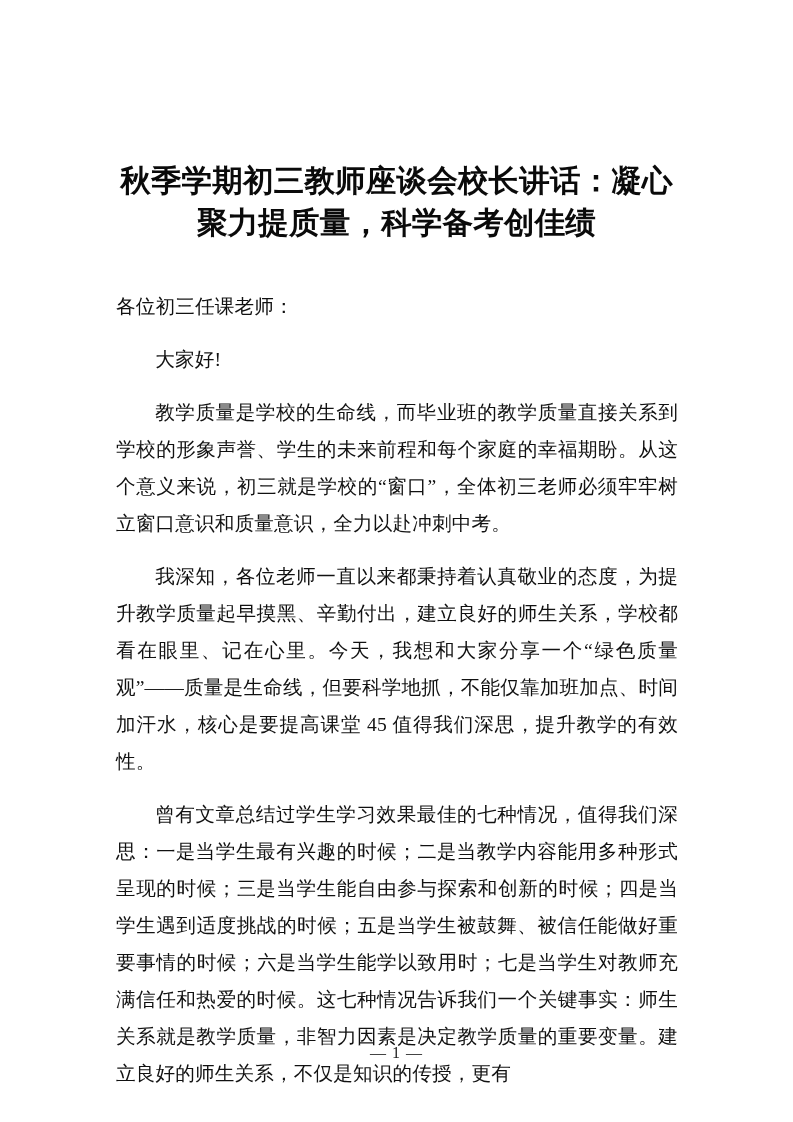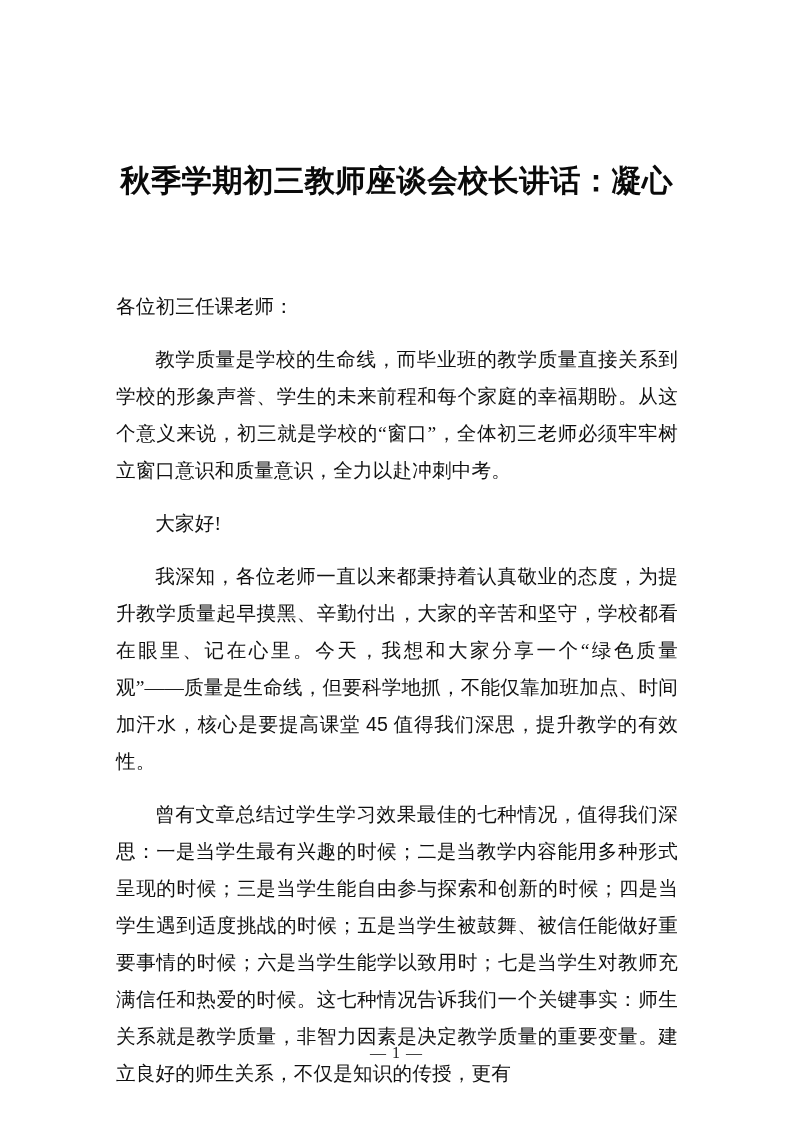--- a/index.html
+++ b/index.html
@@ -67,21 +67,21 @@
   }
 
   b.enum {
     font-weight: 400;
     font-family: "DejaVu Sans", "Liberation Sans", sans-serif;
     font-size: 19.2px;
     letter-spacing: 0;
   }
 
   .num {
-    font-family: Liberation Sans, sans-serif;
+    font-family: Liberation Serif, serif;
     letter-spacing: 0;
   }
 
   
   #page-footer {
     position: absolute;
     left: 0;
     top: 1044px;
     width: 793px;
     text-align: center;
@@ -91,31 +91,32 @@
     letter-spacing: 1px;
   }
 </style>
 </head>
 <body>
 
 <div id="page">
 
   <h1 id="doc-title">
     <span>秋季学期初三教师座谈会校长讲话：凝心</span><br>
+    <span>聚力提质量，科学备考创佳绩</span>
   </h1>
 
   <div id="body-block">
 
     <p class="para salutation">各位初三任课老师：</p>
 
+    <p class="para indent">大家好!</p>
+
     <p class="para indent">教学质量是学校的生命线，而毕业班的教学质量直接关系到学校的形象声誉、学生的未来前程和每个家庭的幸福期盼。从这个意义来说，初三就是学校的“窗口”，全体初三老师必须牢牢树立窗口意识和质量意识，全力以赴冲刺中考。</p>
 
-    <p class="para indent">大家好!</p>
-
-    <p class="para indent"><span>我深知，各位老师一直以来都秉持着认真敬业的态度，为提升教学质量起早摸黑、辛勤付出，大家的辛苦和坚守，学校都看在眼里、记在心里。今天，我想和大家分享一个“绿色质量观”——质量是生命线，但要科学地抓，不能仅靠加班加点、时间加汗水，核心是要提高课堂 </span><span class="num">45</span><span> 值得我们深思，提升教学的有效性。</span></p>
+    <p class="para indent"><span>我深知，各位老师一直以来都秉持着认真敬业的态度，为提升教学质量起早摸黑、辛勤付出，建立良好的师生关系，学校都看在眼里、记在心里。今天，我想和大家分享一个“绿色质量观”——质量是生命线，但要科学地抓，不能仅靠加班加点、时间加汗水，核心是要提高课堂 </span><span class="num">45</span><span> 值得我们深思，提升教学的有效性。</span></p>
 
     <p class="para indent"><span>曾有文章总结过学生学习效果最佳的七种情况，值得我们深思：</span><b class="enum">一是</b><span>当学生最有兴趣的时候；</span><b class="enum">二是</b><span>当教学内容能用多种形式呈现的时候；</span><b class="enum">三是</b><span>当学生能自由参与探索和创新的时候；</span><b class="enum">四是</b><span>当学生遇到适度挑战的时候；</span><b class="enum">五是</b><span>当学生被鼓舞、被信任能做好重要事情的时候；</span><b class="enum">六是</b><span>当学生能学以致用时；</span><b class="enum">七是</b><span>当学生对教师充满信任和热爱的时候。</span><span>这七种情况告诉我们一个关键事实：师生关系就是教学质量，非智力因素是决定教学质量的重要变量。建立良好的师生关系，不仅是知识的传授，更有</span></p>
 
   </div>
 
   <div id="page-footer">— 1 —</div>
 
 </div>
 
 </body></html>

